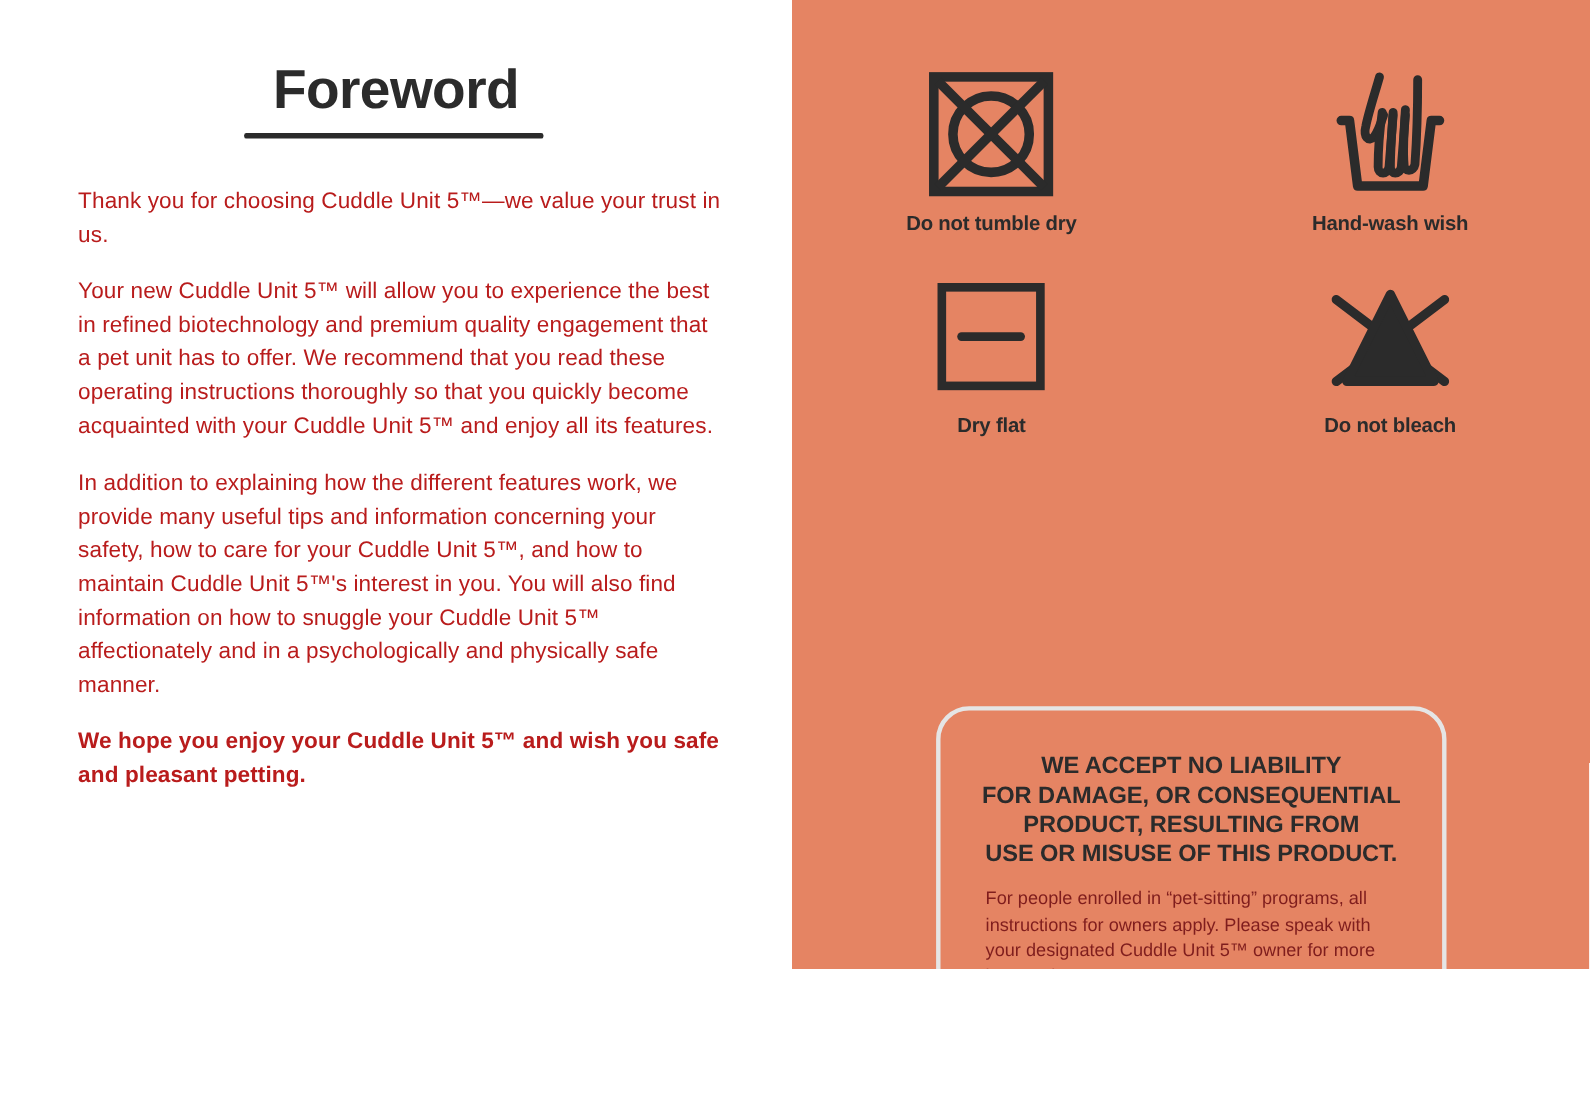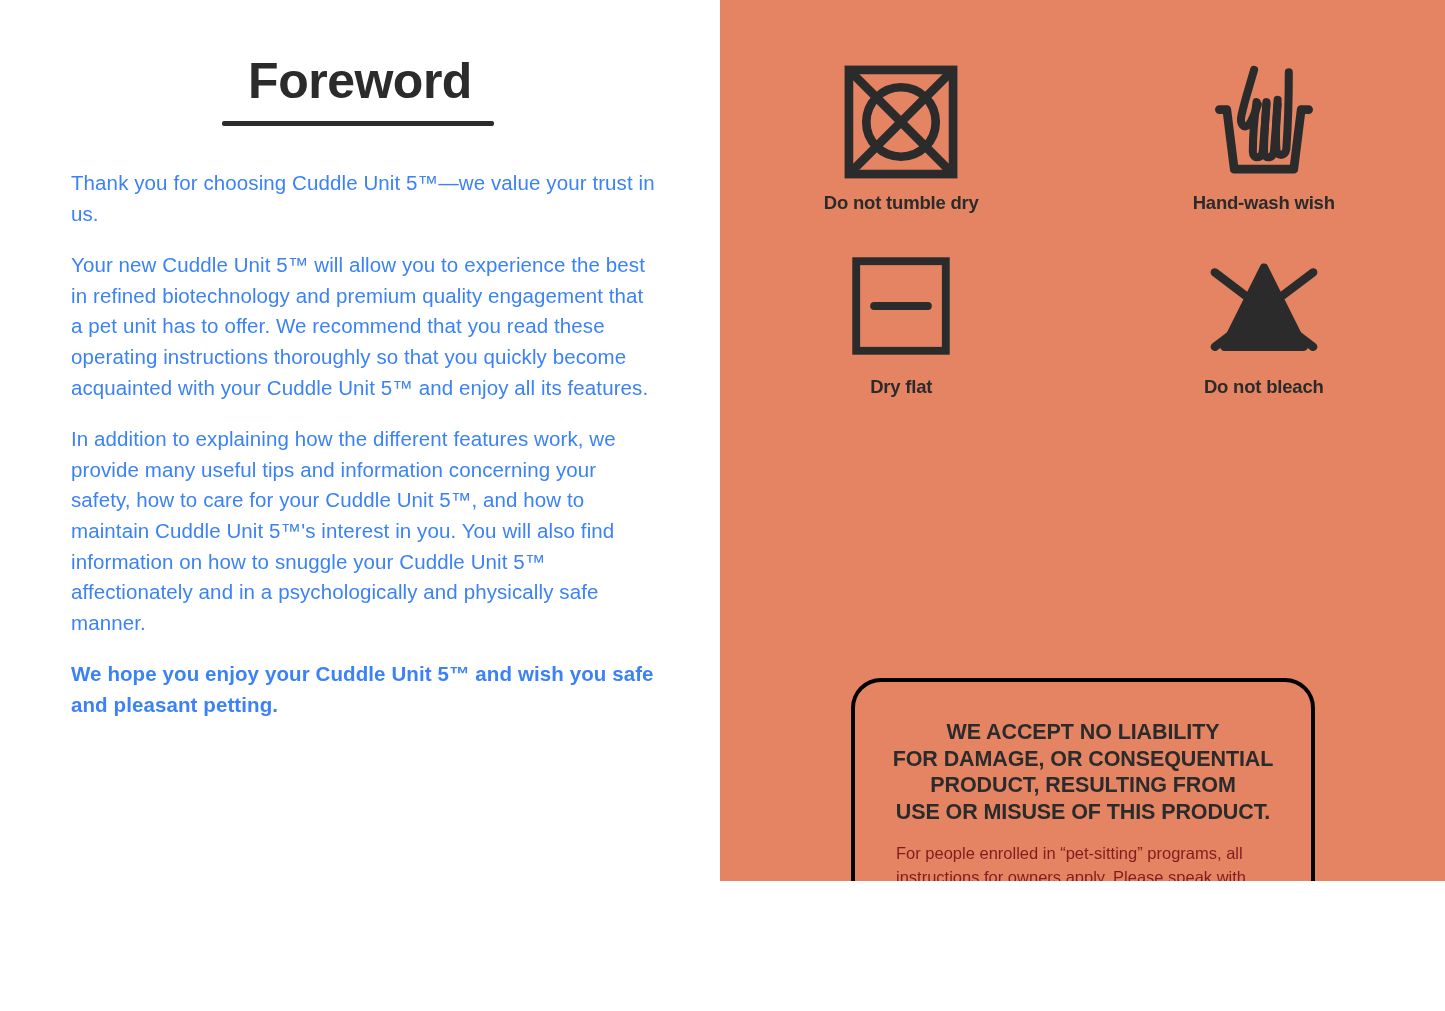--- a/index.html
+++ b/index.html
@@ -46,21 +46,21 @@
     width: 272px;
     height: 5px;
     background: #2b2b2b;
     border-radius: 2px;
   }
   #body-copy {
     position: absolute;
     left: 71px;
     top: 168px;
     width: 588px;
-    color: #3b82f6;
+    color: #b91c1c;
     font-size: 20.5px;
     line-height: 30.6px;
     font-family: "Liberation Sans", sans-serif;
     letter-spacing: 0.1px;
   }
   #body-copy p {
     margin: 0 0 21px 0;
   }
   #body-copy p:last-child { margin-bottom: 12px; font-weight: bold; }
 
@@ -113,24 +113,24 @@
     color: #2b2b2b;
     letter-spacing: -0.2px;
     font-family: "Liberation Sans", sans-serif;
     white-space: nowrap;
   }
 
   
   #liability-box {
     position: absolute;
     left: 131px;
-    top: 678px;
+    top: 642px;
     width: 464px;
     height: 278px;
-    border: 4px solid #000000;
+    border: 4px solid #e5e5e5;
     border-radius: 30px;
     box-sizing: border-box;
   }
   #liability-heading {
     position: absolute;
     left: 0;
     top: 37px;
     width: 456px;
     text-align: center;
     font-size: 21.5px;

